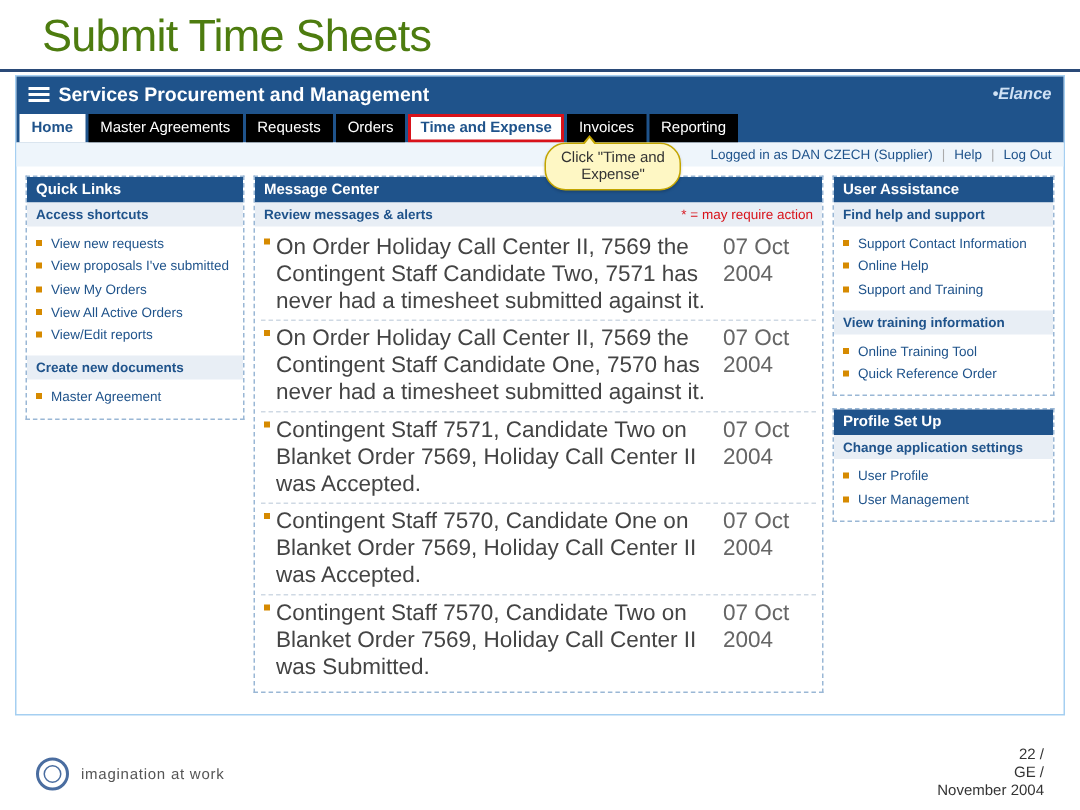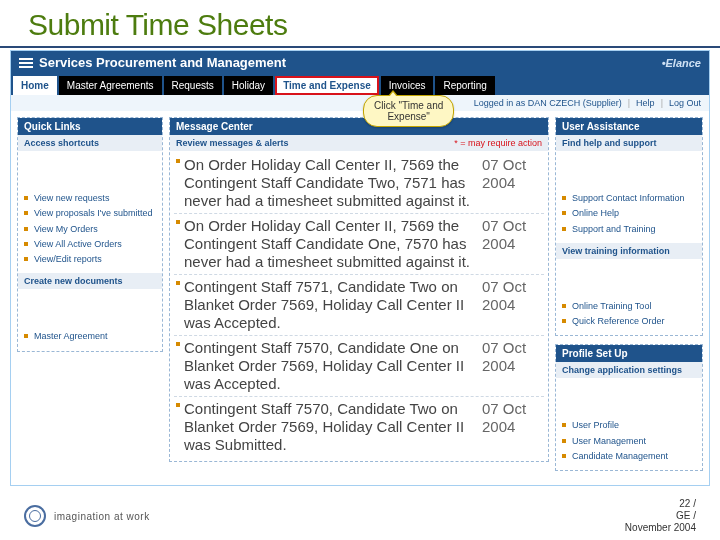--- a/index.html
+++ b/index.html
@@ -25,21 +25,21 @@
   .callout::after { content:''; position:absolute; top:-4px; left:25px; width:0; height:0; border-left:4px solid transparent; border-right:4px solid transparent; border-bottom:5px solid #fef7c4;}
   .cols { display:flex; gap:6px; padding:6px; align-items:flex-start; position:relative; }
   .col-left { width:146px; }
   .col-mid { flex:1; }
   .col-right { width:148px; }
   .panel { border:1px dashed #9ab7d5; margin-bottom:8px; }
   .panel-hd { background:#1f538b; color:#fff; padding:3px 6px; font-weight:bold; font-size:10px; }
   .panel-sub { background:#e8eef5; color:#1f538b; padding:3px 6px; font-size:9px; font-weight:bold;}
   .panel-sub.right-note { display:flex; justify-content:space-between; }
   .panel-sub .req { color:#d8121a; font-weight:normal; }
-  .panel-body { padding:4px 2px 6px 2px;margin-top:36px; }
+  .panel-body { padding:4px 2px 6px 2px; }
   ul.linklist { list-style:none; }
   ul.linklist li { padding:2px 4px 2px 14px; position:relative; color:#1f538b; font-size:9px; cursor:pointer; line-height:1.25; }
   ul.linklist li::before { content:''; position:absolute; left:4px; top:5px; width:4px; height:4px; background:#d68a00; }
   .msg-list { padding:2px 4px 4px 4px; }
   .msg-row { display:flex; padding:3px 2px; border-bottom:1px dashed #cfd9e4; gap:4px; font-size:15px; color:#444; line-height:1.2;}
   .msg-row:last-child { border-bottom:none; }
   .msg-row .bullet { width:4px; height:4px; background:#d68a00; margin-top:3px; flex:0 0 4px;}
   .msg-row .txt { flex:1; }
   .msg-row .date { flex:0 0 60px; text-align:left; color:#666; }
   .footer { position:absolute; left:0; right:0; bottom:6px; display:flex; align-items:center; padding:0 24px; }
@@ -64,21 +64,21 @@
         </span>
       <span class="app-title">Services Procurement and Management</span>
     </div>
     <span class="app-brand">•Elance</span>
   </div>
 
   <div class="navbar">
     <div class="nav-item active">Home</div>
     <div class="nav-item">Master Agreements</div>
     <div class="nav-item">Requests</div>
-    <div class="nav-item">Holiday</div>
+    <div class="nav-item">Orders</div>
     <div class="nav-item highlight">Time and Expense</div>
     <div class="nav-item">Invoices</div>
     <div class="nav-item">Reporting</div>
   </div>
 
   <div class="userbar">
     <div class="callout">
       <span>Click "Time and</span><br>
       <span>Expense"</span>
     </div>
@@ -169,21 +169,20 @@
           </ul>
         </div>
       </div>
       <div class="panel">
         <div class="panel-hd">Profile Set Up</div>
         <div class="panel-sub">Change application settings</div>
         <div class="panel-body">
           <ul class="linklist">
             <li>User Profile</li>
             <li>User Management</li>
-            <li>Candidate Management</li>
           </ul>
         </div>
       </div>
     </div>
 
   </div>
 </div>
 
 <div class="footer">
   <div class="ge-logo"></div>

